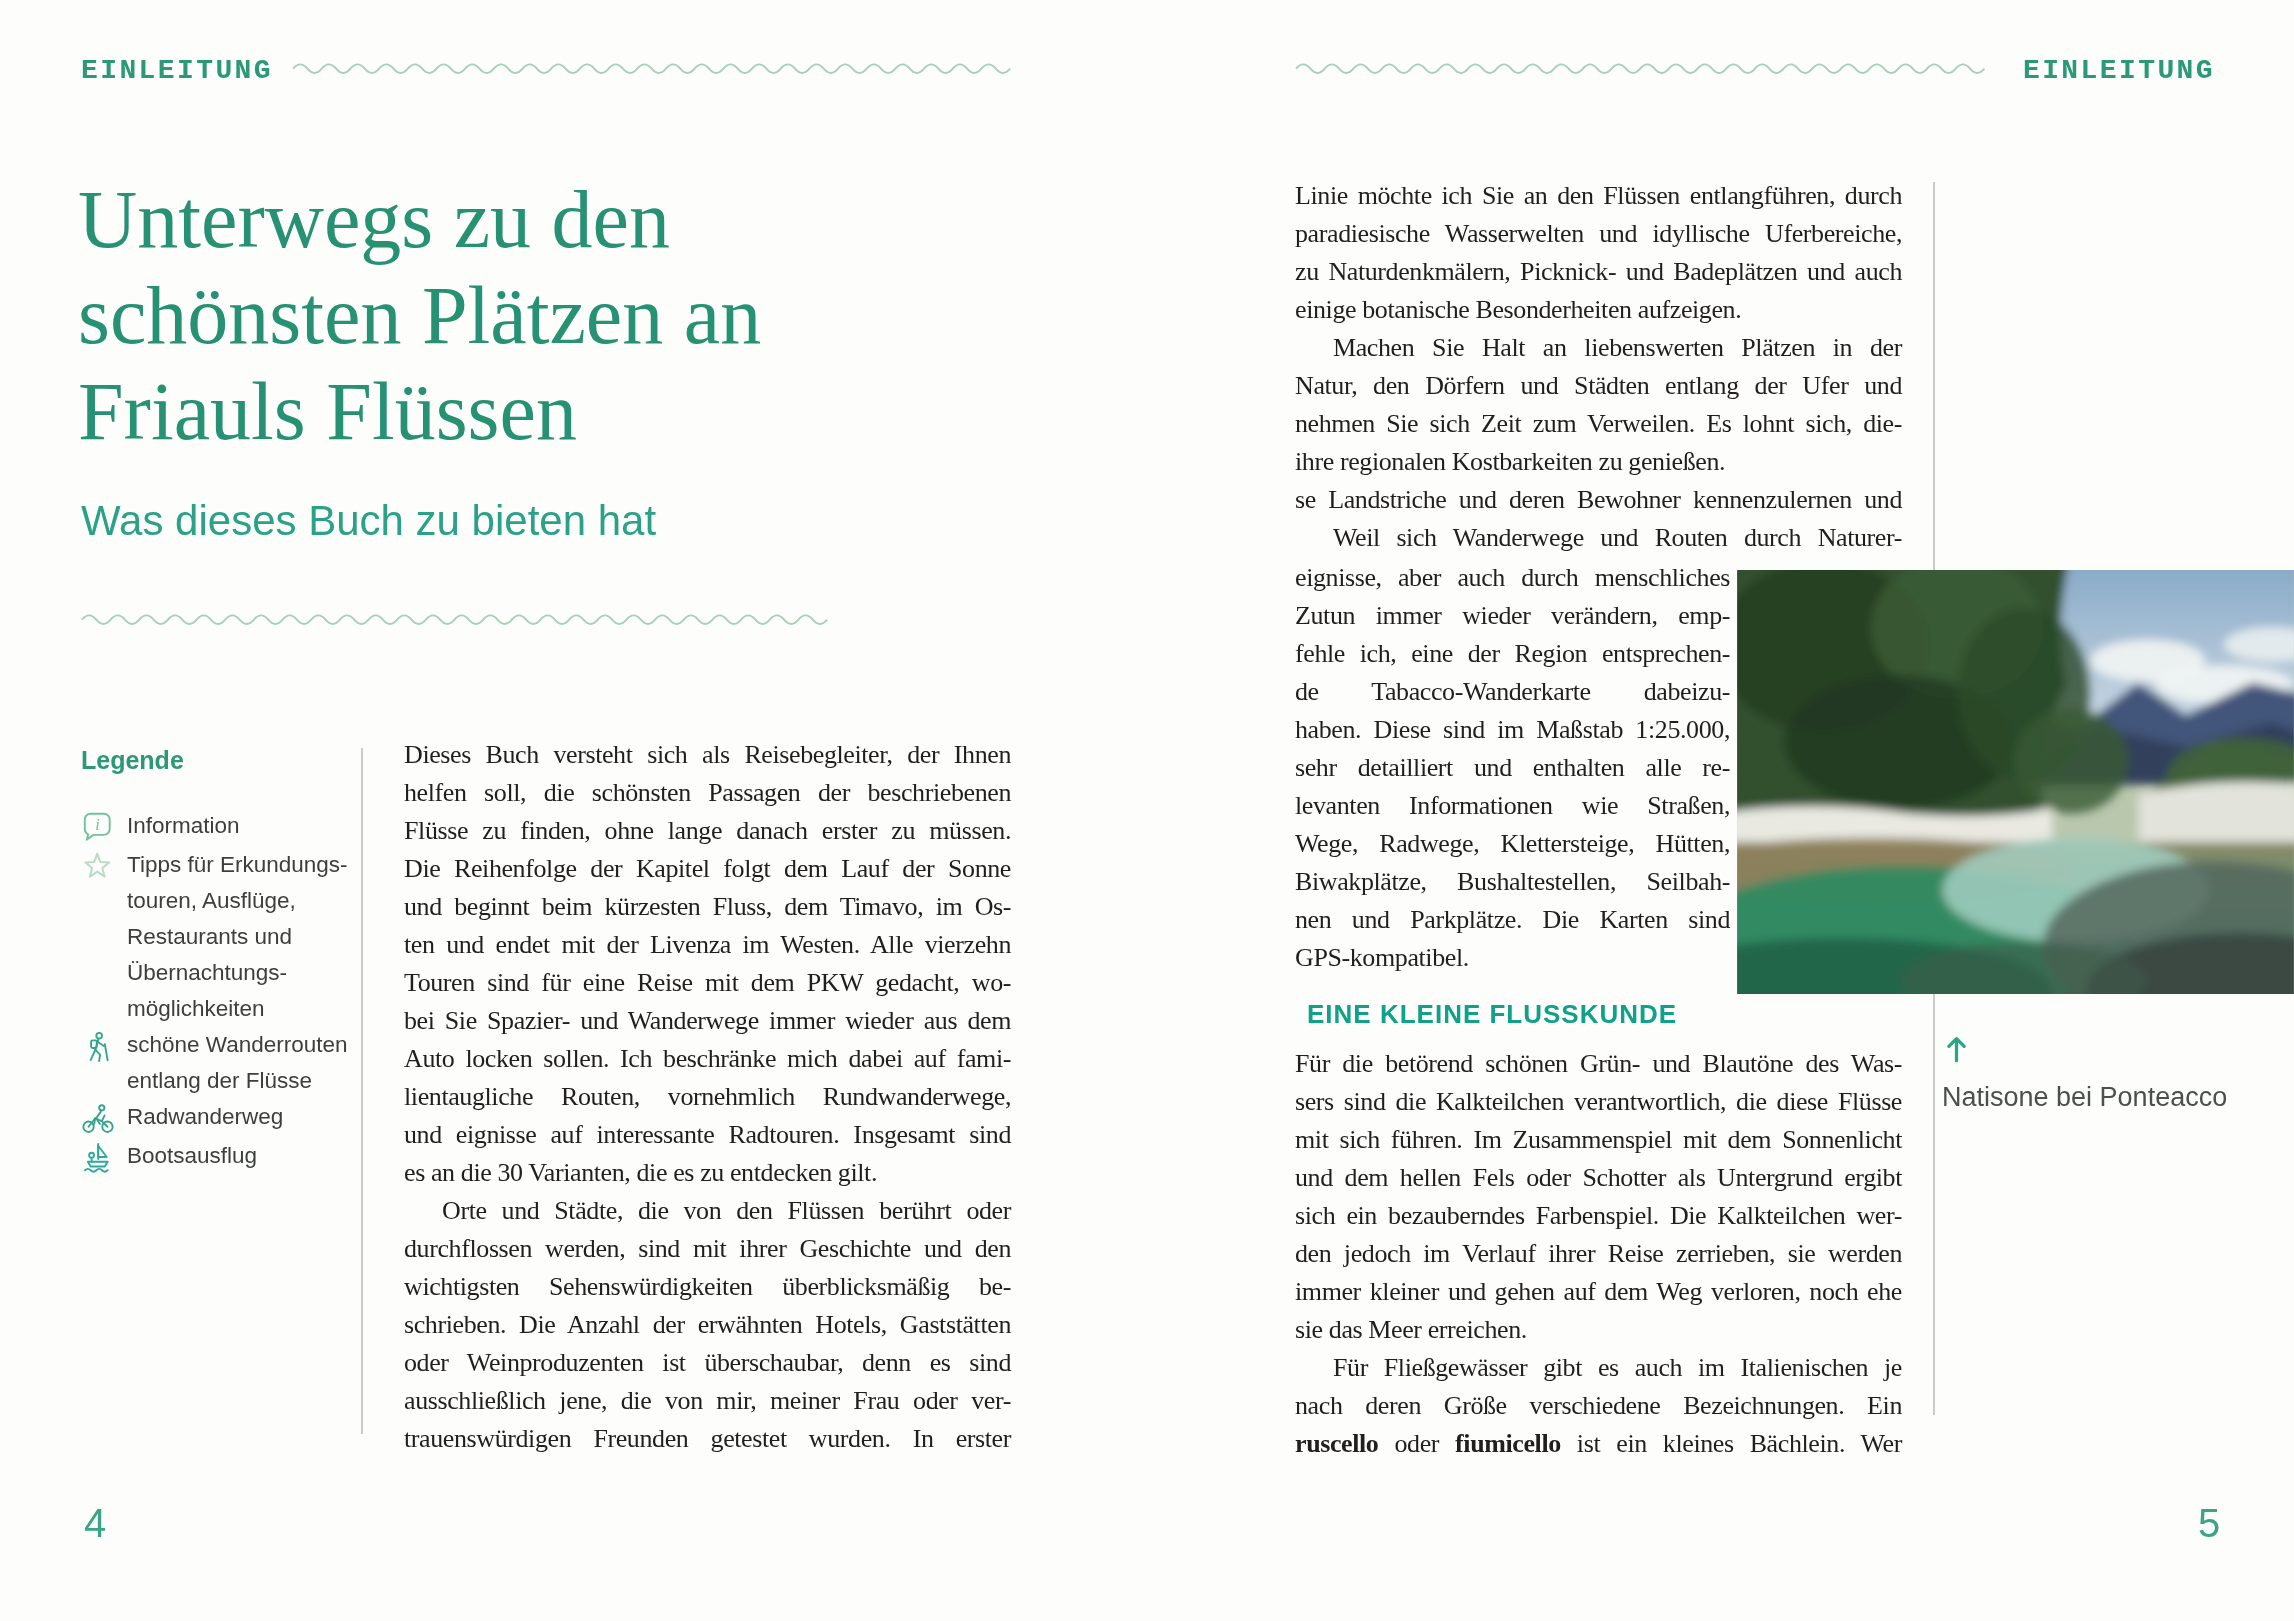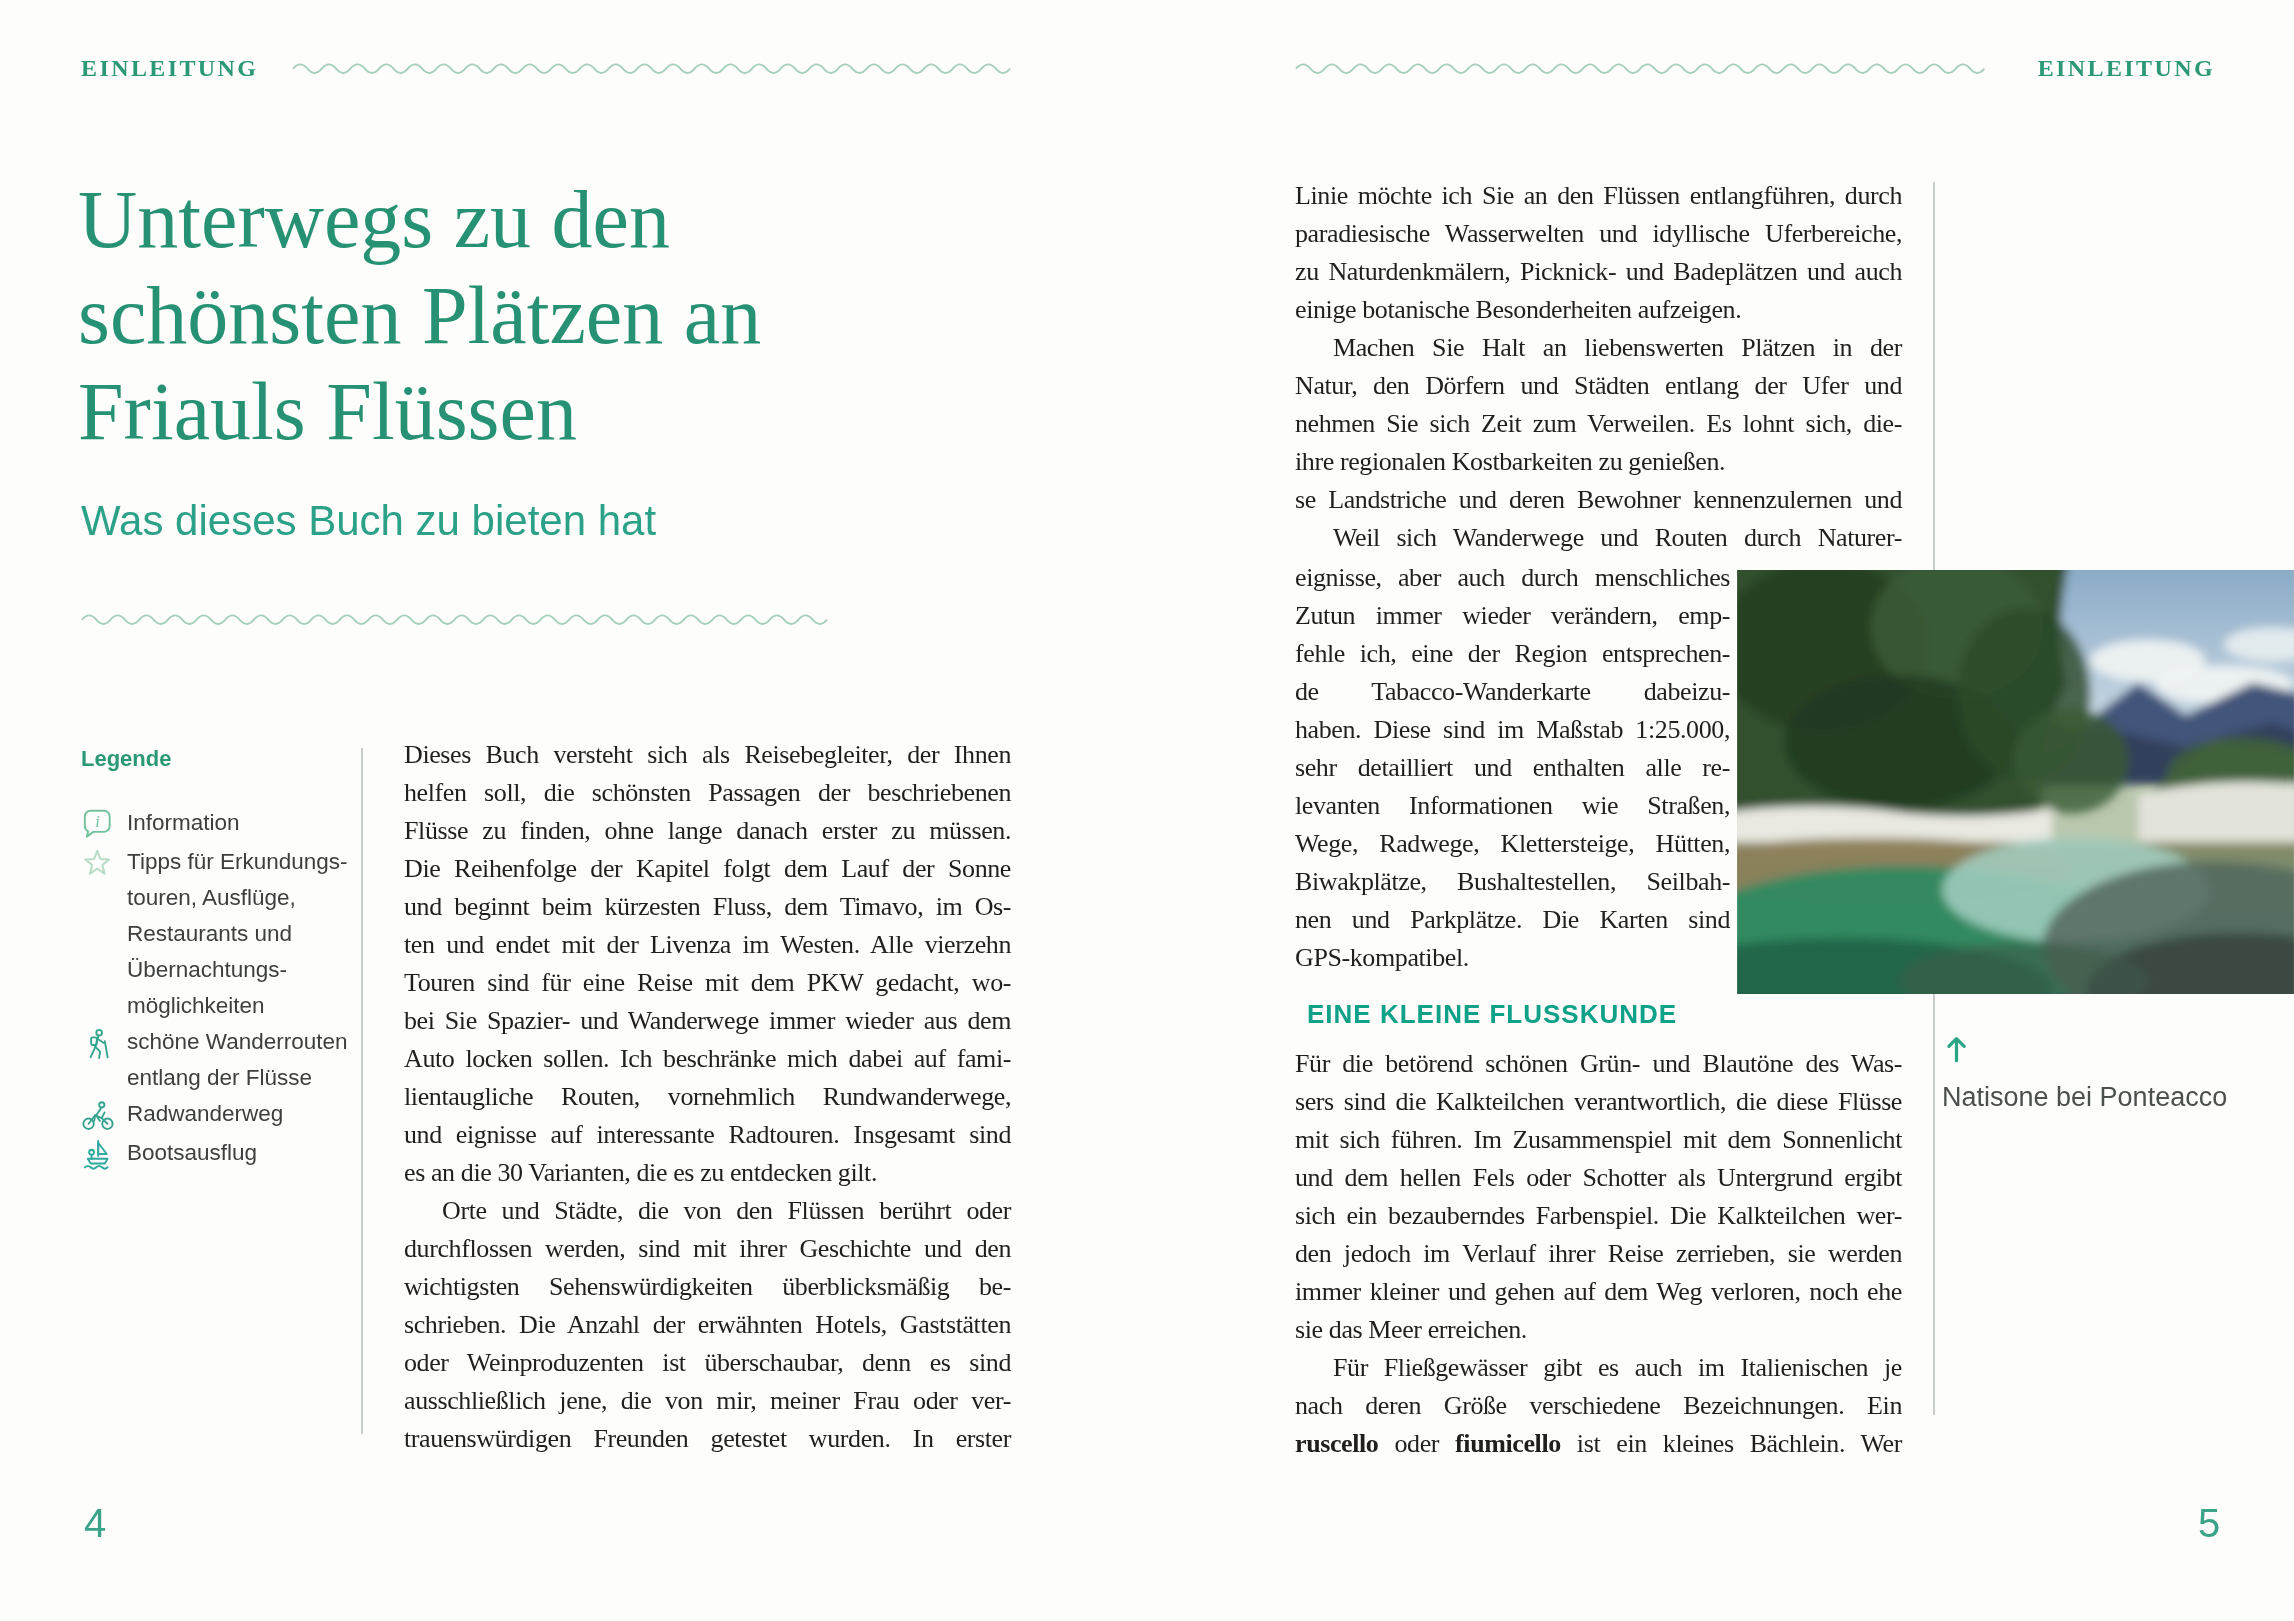--- a/index.html
+++ b/index.html
@@ -8,34 +8,34 @@
     --rule-gray:#c9cdca; --icon-teal:#35a48e; --icon-light-green:#b9dcc6;
     --icon-green:#74c29c; --page-bg:#fdfdfb;
   }
   *{margin:0;padding:0;box-sizing:border-box}
   html,body{width:2294px;height:1621px;background:var(--page-bg);overflow:hidden}
   .spread{position:relative;width:2294px;height:1621px;background:var(--page-bg);
           font-family:"Liberation Serif",serif;color:var(--body-text)}
   .page{position:absolute;top:0;width:1147px;height:1621px}
   .page-left{left:0}.page-right{left:1147px}
 
-  .kicker{position:absolute;font-family:Liberation Serif, serif;font-weight:bold;
-          font-size:24px;letter-spacing:2.4px;color:var(--accent-green)}
+  .kicker{position:absolute;font-family:Liberation Mono, monospace;font-weight:bold;
+          font-size:28px;letter-spacing:2.4px;color:var(--accent-green)}
   svg.wave{position:absolute}
 
   h1.title{position:absolute;left:78px;top:172px;font-family:"Liberation Serif",serif;
            font-weight:normal;font-size:82px;line-height:96px;color:var(--title-green)}
   h1.title span{display:block}
   h2.subtitle{position:absolute;left:81px;top:497px;font-family:"Liberation Sans",sans-serif;
               font-weight:normal;font-size:42px;color:#2ba187}
 
   .vrule{position:absolute;width:1.9px;background:var(--rule-gray)}
 
   .legend{position:absolute;left:81px;top:746px;width:287px;font-family:"Liberation Sans",sans-serif}
-  .legend h3{font-size:22px;font-weight:bold;color:var(--accent-green);margin-bottom:32.5px}
+  .legend h3{font-size:25px;font-weight:bold;color:var(--accent-green);margin-bottom:32.5px}
   .legend ul{list-style:none}
   .legend-item{display:flex;align-items:flex-start}
   .licon{flex:0 0 46px;padding-top:2.9px}
   .legend-label{white-space:pre-line;font-size:22.5px;line-height:36px;color:#3c3f3e}
 
   .body-col{position:absolute;font-size:26px;line-height:38px;letter-spacing:-0.4px;
             color:var(--body-text)}
   .bline{text-align:justify;text-align-last:justify}
   .bline.end{text-align-last:left}
   .bline.ind{text-indent:38px}

